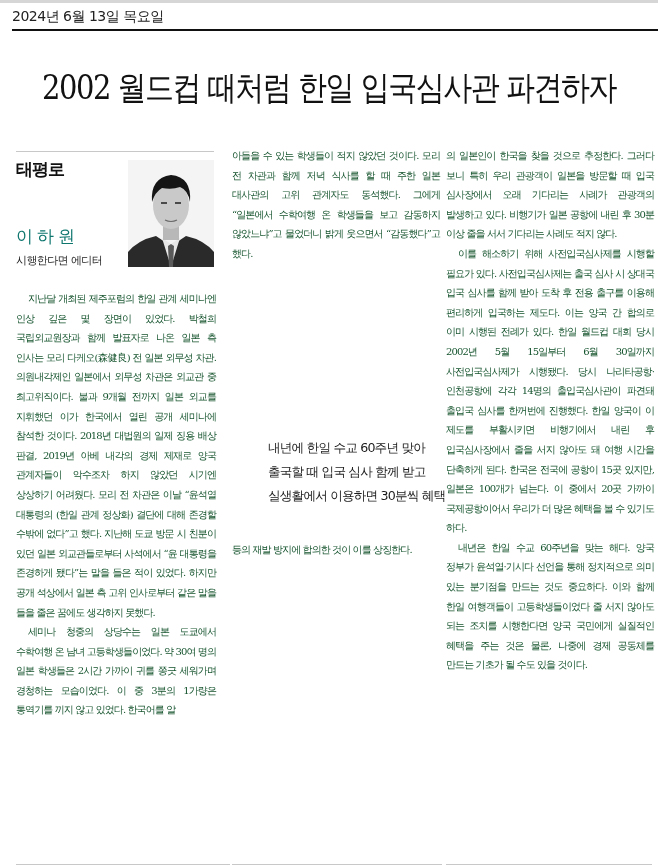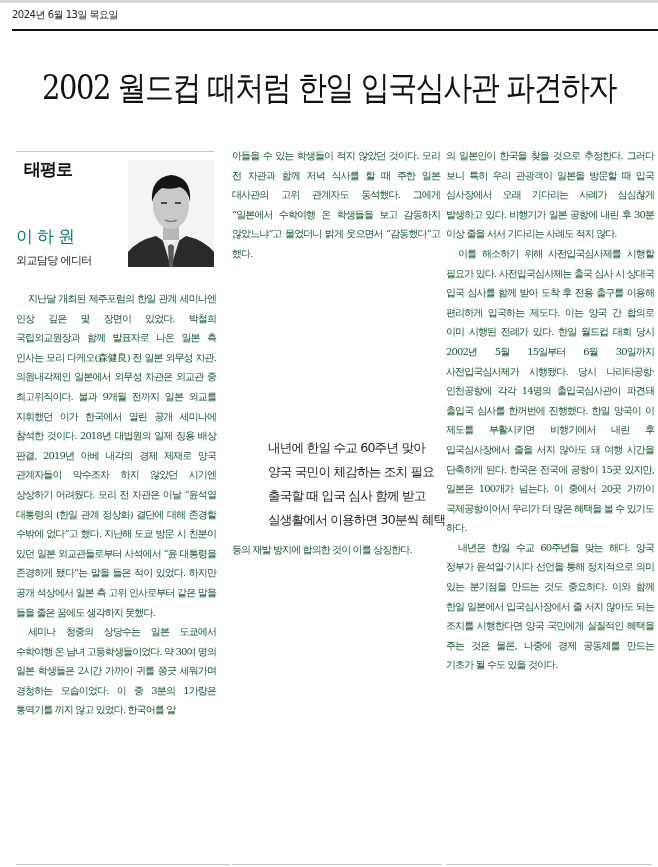--- a/index.html
+++ b/index.html
@@ -1,27 +1,27 @@
 <!DOCTYPE html>
 <html><head>
   <meta charset="utf-8">
   <style>
     * { box-sizing: border-box; margin: 0; padding: 0; }
     html, body { width: 658px; height: 867px; background: #fff; overflow: hidden; }
     body { font-family: "DejaVu Serif", "Liberation Serif", serif; color: #1a1a1a; position: relative; }
     .top-strip { position: absolute; left: 0; top: 0; width: 658px; height: 3px; background: #d6d6d6; }
-    .dateline { position: absolute; left: 12px; top: 8px; font-family: "DejaVu Sans", sans-serif; font-size: 10px; color: #222; letter-spacing: -0.5px; }
+    .dateline { position: absolute; left: 12px; top: 8px; font-family: "DejaVu Sans", sans-serif; font-size: 14px; color: #222; letter-spacing: -0.5px; }
     .header-rule { position: absolute; left: 12px; top: 29px; width: 646px; height: 2px; background: #111; }
     .headline { position: absolute; left: 0; top: 66px; width: 658px; text-align: center; font-family: "DejaVu Serif", serif; font-size: 29px; font-weight: normal; letter-spacing: -1.5px; color: #111; transform: scaleY(1.15); transform-origin: top; }
     .col-rule { position: absolute; height: 1px; background: #c8c8c8; }
     .section-rule { left: 16px; top: 151px; width: 198px; }
     .bottom-rule1 { left: 16px; top: 864px; width: 214px; }
     .bottom-rule2 { left: 232px; top: 864px; width: 210px; }
     .bottom-rule3 { left: 446px; top: 864px; width: 206px; }
-    .column-name { position: absolute; left: 16px; top: 158px; font-family: "DejaVu Sans", sans-serif; font-weight: bold; font-size: 17px; letter-spacing: -1px; color: #111; margin-left: 8px; }
+    .column-name { position: absolute; left: 16px; top: 158px; font-family: "DejaVu Sans", sans-serif; font-weight: bold; font-size: 17px; letter-spacing: -1px; color: #111; }
     .author-name { position: absolute; left: 16px; top: 225px; font-family: Liberation Serif, serif; font-size: 17px; letter-spacing: 4px; color: #0f766e; }
     .author-title { position: absolute; left: 16px; top: 253px; font-family: "DejaVu Sans", sans-serif; font-size: 11px; letter-spacing: -0.6px; color: #222; }
     .photo { position: absolute; left: 128px; top: 160px; width: 86px; height: 107px; background: #f3f3f3; overflow: hidden; }
     .body-text { font-family: "DejaVu Serif", serif; font-size: 10px; line-height: 19.6px; letter-spacing: -0.9px; color: #14532d; text-align: justify; word-break: keep-all; }
     .para { text-indent: 12px; }
     .para.noindent { text-indent: 0; }
     .c1-body { position: absolute; left: 16px; top: 289px; width: 200px; }
     .c2-top { position: absolute; left: 232px; top: 146px; width: 208px; }
     .c2-bottom { position: absolute; left: 232px; top: 540px; width: 208px; }
     .c3-body { position: absolute; left: 446px; top: 146px; width: 208px; }
@@ -33,21 +33,21 @@
 
 <div class="top-strip"></div>
 <div class="dateline">2024년 6월 13일 목요일</div>
 <div class="header-rule"></div>
 
 <h1 class="headline">2002 월드컵 때처럼 한일 입국심사관 파견하자</h1>
 
 <div class="col-rule section-rule"></div>
 <div class="column-name">태평로</div>
 <div class="author-name">이하원</div>
-<div class="author-title">외교담당 에디터</div>
+<div class="author-title">시행한다면 에디터</div>
 
 <div class="photo">
   <svg width="86" height="107" viewBox="0 0 86 107">
     <rect width="86" height="107" fill="#f4f4f4"></rect>
     <path d="M0 107 L0 92 Q10 80 28 76 L43 86 L58 76 Q76 80 86 92 L86 107 Z" fill="#2a2a2a"></path>
     <path d="M34 78 L43 107 L52 78 L43 84 Z" fill="#e8e8e8"></path>
     <path d="M40 86 L43 84 L46 86 L45 107 L41 107 Z" fill="#5a5a5a"></path>
     <rect x="35" y="62" width="16" height="18" fill="#b8b8b8"></rect>
     <ellipse cx="43" cy="45" rx="18" ry="24" fill="#c9c9c9"></ellipse>
     <path d="M24 42 Q22 18 43 15 Q64 17 62 42 Q60 30 52 27 Q44 30 34 28 Q27 32 24 42 Z" fill="#151515"></path>
@@ -61,30 +61,29 @@
   <p class="para">지난달 개최된 제주포럼의 한일 관계 세미나엔 인상 깊은 몇 장면이 있었다. 박철희 국립외교원장과 함께 발표자로 나온 일본 측 인사는 모리 다케오(森健良) 전 일본 외무성 차관. 의원내각제인 일본에서 외무성 차관은 외교관 중 최고위직이다. 불과 9개월 전까지 일본 외교를 지휘했던 이가 한국에서 열린 공개 세미나에 참석한 것이다. 2018년 대법원의 일제 징용 배상 판결, 2019년 아베 내각의 경제 제재로 양국 관계자들이 악수조차 하지 않았던 시기엔 상상하기 어려웠다. 모리 전 차관은 이날 “윤석열 대통령의 (한일 관계 정상화) 결단에 대해 존경할 수밖에 없다”고 했다. 지난해 도쿄 방문 시 친분이 있던 일본 외교관들로부터 사석에서 “윤 대통령을 존경하게 됐다”는 말을 들은 적이 있었다. 하지만 공개 석상에서 일본 측 고위 인사로부터 같은 말을 들을 줄은 꿈에도 생각하지 못했다.</p>
   <p class="para">세미나 청중의 상당수는 일본 도쿄에서 수학여행 온 남녀 고등학생들이었다. 약 30여 명의 일본 학생들은 2시간 가까이 귀를 쫑긋 세워가며 경청하는 모습이었다. 이 중 3분의 1가량은 통역기를 끼지 않고 있었다. 한국어를 알</p>
 </div>
 
 <div class="c2-top body-text">
   <p class="para noindent">아들을 수 있는 학생들이 적지 않았던 것이다. 모리 전 차관과 함께 저녁 식사를 할 때 주한 일본 대사관의 고위 관계자도 동석했다. 그에게 “일본에서 수학여행 온 학생들을 보고 감동하지 않았느냐”고 물었더니 밝게 웃으면서 “감동했다”고 했다.</p>
 </div>
 
 <div class="pullquote">
   <div>내년에 한일 수교 60주년 맞아</div>
-  <div>양국 국민이 체감하는 조치 필요</div>
   <div>출국할 때 입국 심사 함께 받고</div>
   <div>실생활에서 이용하면 30분씩 혜택</div>
 </div>
 
 <div class="c2-bottom body-text">
   <p class="para noindent">등의 재발 방지에 합의한 것이 이를 상징한다.</p>
 </div>
 
 <div class="c3-body body-text">
-  <p class="para noindent">의 일본인이 한국을 찾을 것으로 추정한다. 그러다 보니 특히 우리 관광객이 일본을 방문할 때 입국 심사장에서 오래 기다리는 사례가 심심찮게 발생하고 있다. 비행기가 일본 공항에 내린 후 30분 이상 줄을 서서 기다리는 사례도 적지 않다.</p>
+  <p class="para noindent">의 일본인이 한국을 찾을 것으로 추정한다. 그러다 보니 특히 우리 관광객이 일본을 방문할 때 입국 심사장에서 오래 기다리는 사례가 관광객의 발생하고 있다. 비행기가 일본 공항에 내린 후 30분 이상 줄을 서서 기다리는 사례도 적지 않다.</p>
   <p class="para">이를 해소하기 위해 사전입국심사제를 시행할 필요가 있다. 사전입국심사제는 출국 심사 시 상대국 입국 심사를 함께 받아 도착 후 전용 출구를 이용해 편리하게 입국하는 제도다. 이는 양국 간 합의로 이미 시행된 전례가 있다. 한일 월드컵 대회 당시 2002년 5월 15일부터 6월 30일까지 사전입국심사제가 시행됐다. 당시 나리타공항·인천공항에 각각 14명의 출입국심사관이 파견돼 출입국 심사를 한꺼번에 진행했다. 한일 양국이 이 제도를 부활시키면 비행기에서 내린 후 입국심사장에서 줄을 서지 않아도 돼 여행 시간을 단축하게 된다. 한국은 전국에 공항이 15곳 있지만, 일본은 100개가 넘는다. 이 중에서 20곳 가까이 국제공항이어서 우리가 더 많은 혜택을 볼 수 있기도 하다.</p>
-  <p class="para">내년은 한일 수교 60주년을 맞는 해다. 양국 정부가 윤석열·기시다 선언을 통해 정치적으로 의미 있는 분기점을 만드는 것도 중요하다. 이와 함께 한일 일본에서 입국심사장에서 줄 서지 않아도 되는 조치를 시행한다면 양국 국민에게 실질적인 혜택을 주는 것은 물론, 나중에 경제 공동체를 만드는 기초가 될 수도 있을 것이다.</p>
+  <p class="para">내년은 한일 수교 60주년을 맞는 해다. 양국 정부가 윤석열·기시다 선언을 통해 정치적으로 의미 있는 분기점을 만드는 것도 중요하다. 이와 함께 한일 여행객들이 고등학생들이었다 줄 서지 않아도 되는 조치를 시행한다면 양국 국민에게 실질적인 혜택을 주는 것은 물론, 나중에 경제 공동체를 만드는 기초가 될 수도 있을 것이다.</p>
 </div>
 
 <div class="col-rule bottom-rule1"></div>
 <div class="col-rule bottom-rule2"></div>
 <div class="col-rule bottom-rule3"></div>
 
 </body></html>

